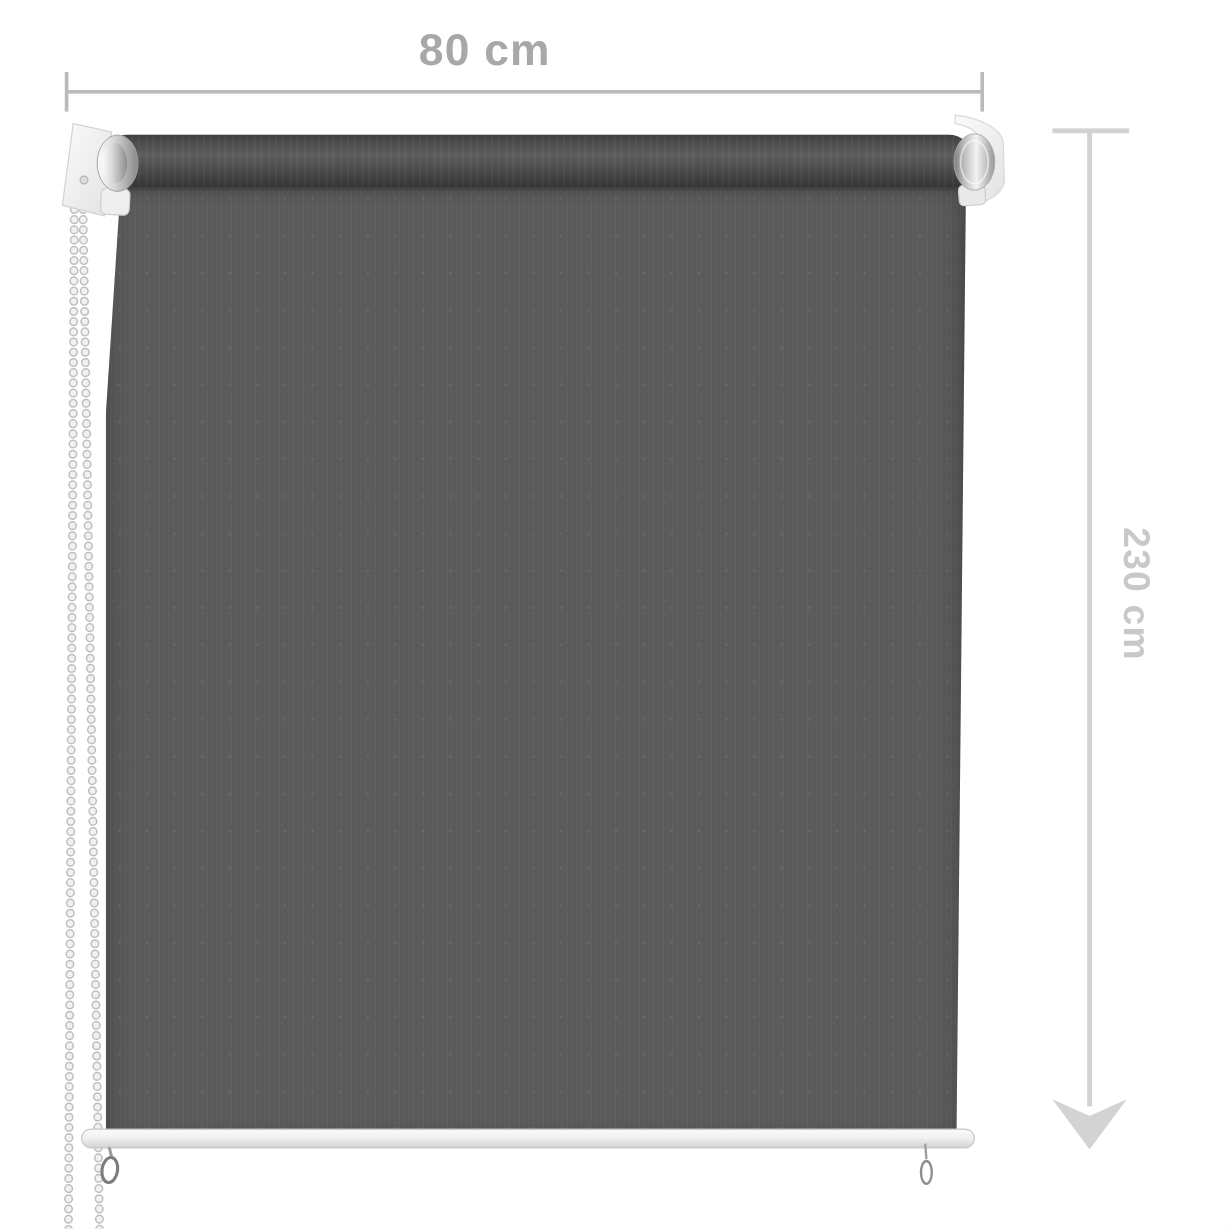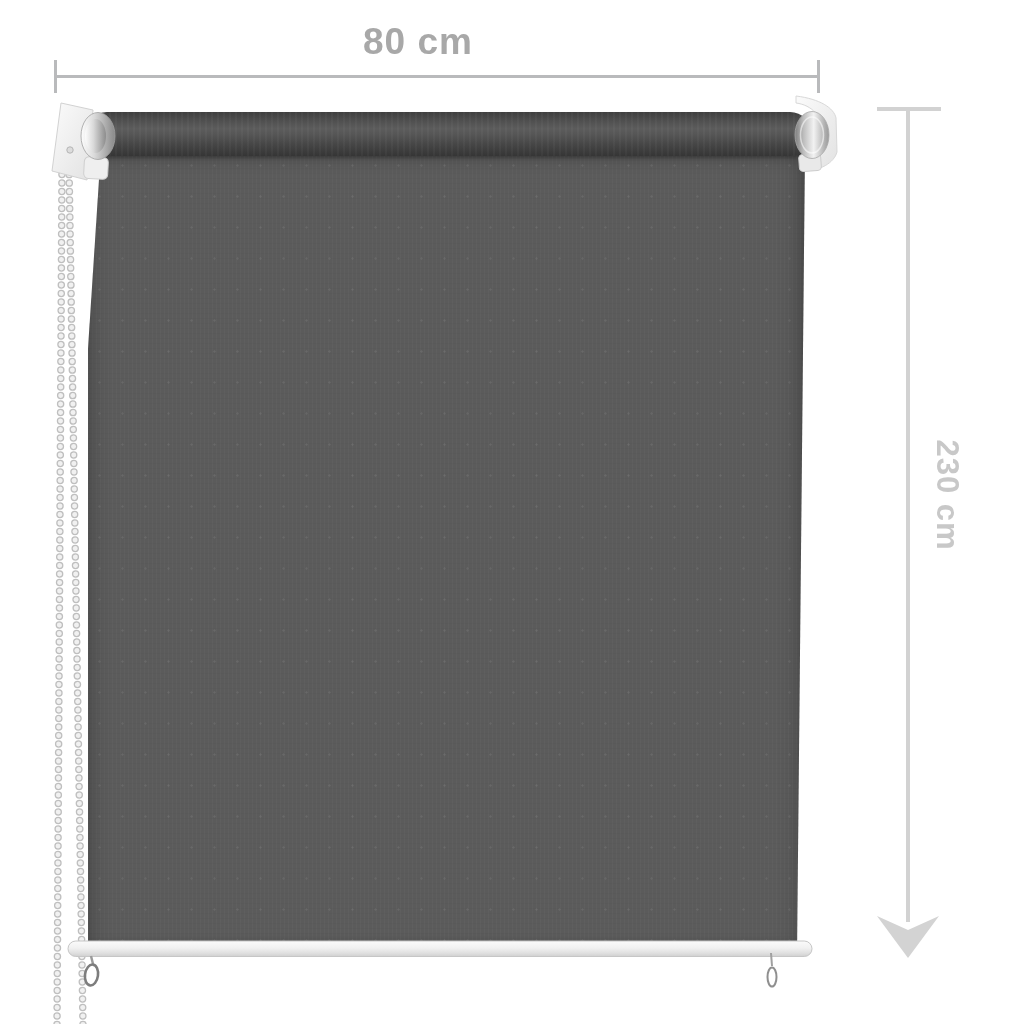--- a/index.html
+++ b/index.html
@@ -5,21 +5,21 @@
   html,body{margin:0;padding:0;background:var(--background,#ffffff);}
   .canvas{
     position:relative;width:1024px;height:1024px;overflow:hidden;
     background:var(--background,#ffffff);
     font-family:"Liberation Sans","DejaVu Sans",sans-serif;
   }
   .abs{position:absolute;}
 
   
   .dim-label-top{
-    left:318px;top:20px;width:200px;height:44px;
+    left:304px;top:20px;width:200px;height:44px;
     text-align:center;font-weight:bold;font-size:37px;line-height:44px;
     letter-spacing:1px;color:var(--width_text,#a8a8a8);
   }
   .dim-line-top{left:55px;top:75px;width:764px;height:3px;background:var(--width_line,#b9babc);}
   .dim-tick{width:3px;height:33px;top:60px;background:var(--width_line,#b9babc);}
   .dim-tick.left{left:54px;}
   .dim-tick.right{left:817px;}
 
   .dim-label-right{
     left:887px;top:474px;width:120px;height:42px;

